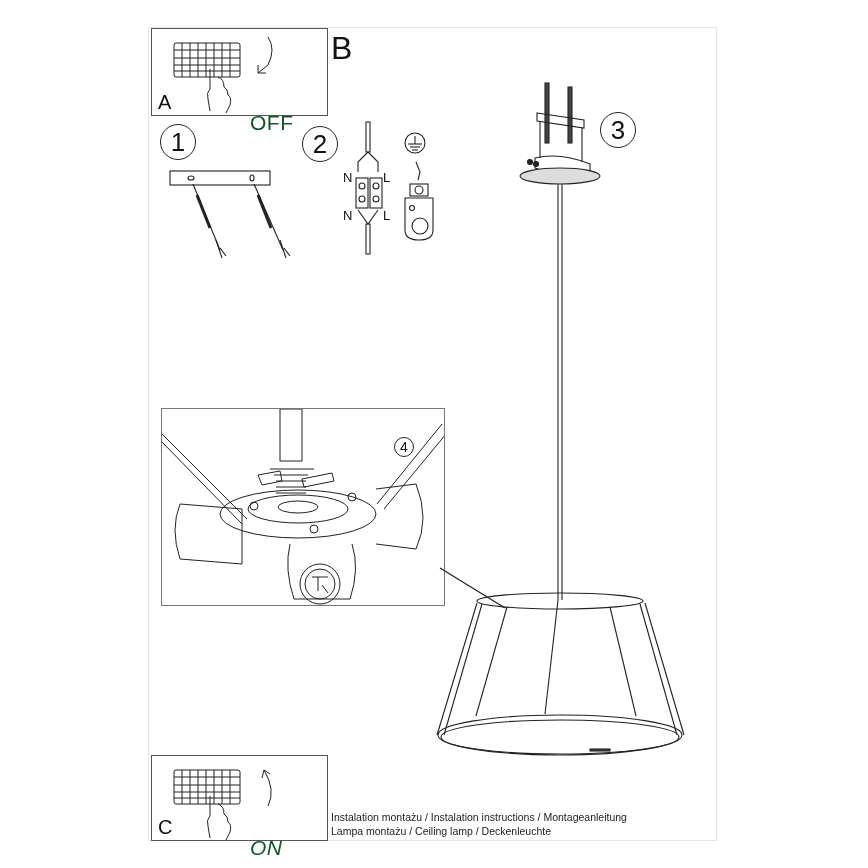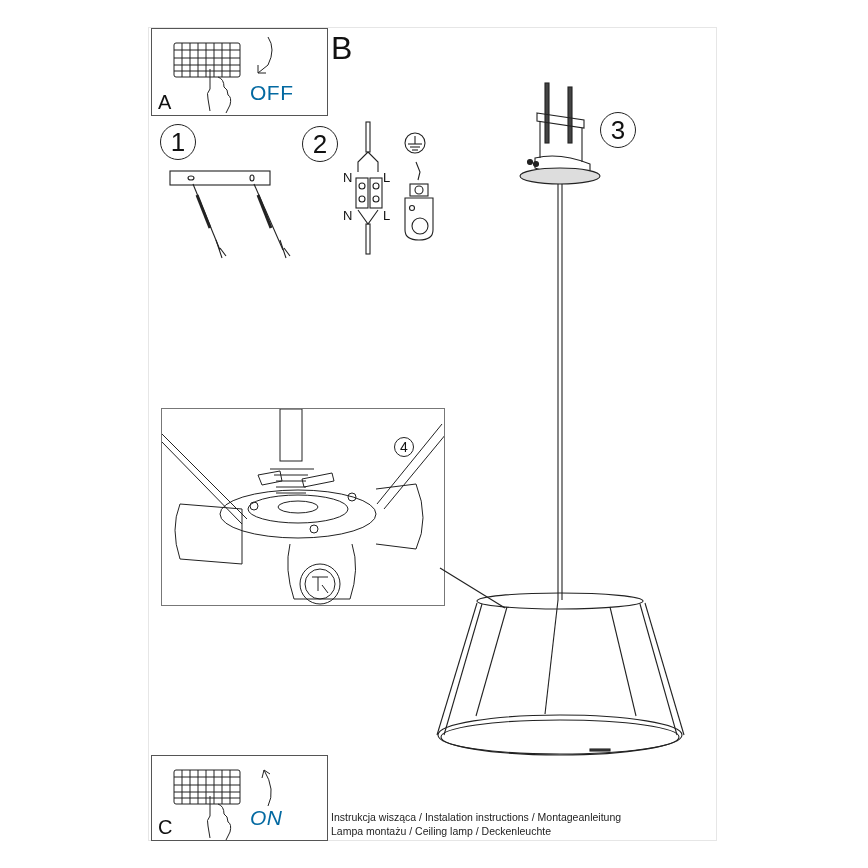--- a/index.html
+++ b/index.html
@@ -4,21 +4,21 @@
 <style>
   html, body { margin:0; padding:0; background:#ffffff; }
   body { width:868px; height:868px; position:relative; overflow:hidden;
          font-family:"Liberation Sans", sans-serif; color:#1a1a1a; }
   .page-frame { position:absolute; left:148px; top:27px; width:569px; height:814px;
                 border:1px solid #e6e6e6; box-sizing:border-box; }
   .panel-box { position:absolute; border:1.5px solid #555; box-sizing:border-box; background:#fff; }
   #panel-a { left:151px; top:28px; width:177px; height:88px; }
   #panel-c { left:151px; top:755px; width:177px; height:86px; }
   .panel-letter { position:absolute; font-size:20px; color:#111; }
-  .switch-word { position:absolute; font-size:21px; color:#0369a1; letter-spacing:0.5px; }
+  .switch-word { position:absolute; font-size:21px; color:#14532d; letter-spacing:0.5px;margin-top:30px; }
   .big-label { position:absolute; font-size:32px; color:#111; left:331px; top:30px; }
   .step-num { position:absolute; font-size:26px; color:#111; text-align:center;
               border:1.4px solid #222; border-radius:50%; line-height:34px;
               width:34px; height:34px; }
   .nl { position:absolute; font-size:13px; color:#111; }
   .caption { position:absolute; left:331px; font-size:10.5px; color:#222; white-space:nowrap; }
   svg.draw { position:absolute; left:0; top:0; overflow:visible; }
   .detail-box { position:absolute; left:161px; top:408px; width:284px; height:198px;
                 border:1.5px solid #777; box-sizing:border-box; background:#fff; overflow:hidden; }
   .detail-num { position:absolute; font-size:14px; color:#111; border:1px solid #222; border-radius:50%;
@@ -186,14 +186,14 @@
         <line x1="78" y1="14" x2="78" y2="48"></line>
       </g>
       <path d="M58 40 L58 60 Q54 64 56 70 L58 82 M66 48 Q72 50 72 58 Q76 60 76 66 Q80 68 78 76 L74 84"></path>
       <path d="M116 50 Q124 34 112 14 L110 22 M112 14 L118 18"></path>
     </g>
   </svg>
   <span class="panel-letter" style="left:6px;top:60px;">C</span>
   <span class="switch-word" style="left:98px;top:50px;font-style:italic;">ON</span>
 </div>
 
-<div class="caption" style="top:811px;">Instrukcja wisząca / Instalation instructions / Montageanleitung</div>
+<div class="caption" style="top:811px;">Instalation montażu / Instalation instructions / Montageanleitung</div>
 <div class="caption" style="top:825px;">Lampa montażu / Ceiling lamp / Deckenleuchte</div>
 
 </body></html>

